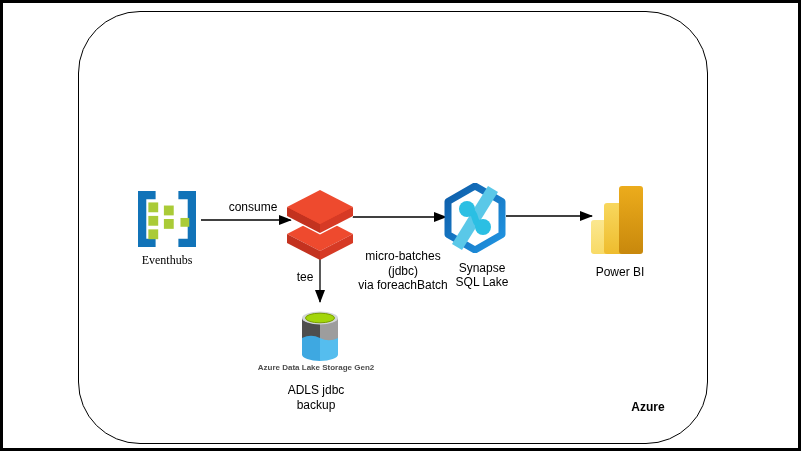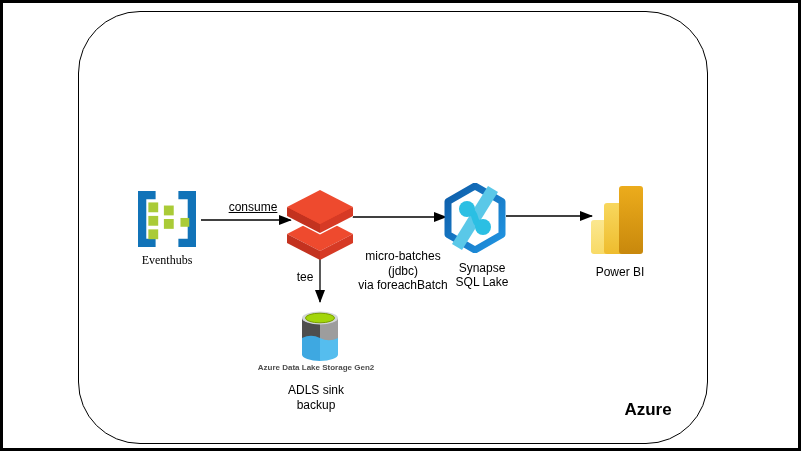--- a/index.html
+++ b/index.html
@@ -17,21 +17,21 @@
   .label{
     position:absolute;transform:translateX(-50%);text-align:center;
     font-size:12px;line-height:13.5px;white-space:nowrap;
   }
   .edge-label{position:absolute;transform:translateX(-50%);text-align:center;
     font-size:12px;line-height:14.5px;white-space:nowrap;}
   .small-caption{
     position:absolute;transform:translateX(-50%);text-align:left;
     font-size:8px;font-weight:700;color:#4d4d4d;white-space:nowrap;letter-spacing:0;
   }
-  .region-label{position:absolute;transform:translateX(-50%);font-size:17px;font-weight:700;}
+  .region-label{position:absolute;transform:translateX(-50%);font-size:12px;font-weight:700;}
   svg{display:block;}
 </style>
 </head>
 <body>
 
 <div class="canvas">
 
   <div class="region"></div>
 
   <svg class="edges" width="801" height="451" viewBox="0 0 801 451">
@@ -127,25 +127,25 @@
       <rect x="2" y="8" width="18" height="24" fill="#4e4e4e"></rect>
       <rect x="20" y="8" width="18" height="24" fill="#9d9d9d"></rect>
       <path d="M2,28 Q11,23.5 20,28 L20,51 A18,6.5 0 0 1 2,44.5 Z" fill="#3ea8e1"></path>
       <path d="M20,28 Q29,32.5 38,28 L38,44.5 A18,6.5 0 0 1 20,51 Z" fill="#55bdee"></path>
       <ellipse cx="20" cy="8" rx="18" ry="6.5" fill="#d2d6d9"></ellipse>
       <ellipse cx="20" cy="8" rx="14.5" ry="4.8" fill="#a3d60b" stroke="#7a9e00" stroke-width="1"></ellipse>
     </svg>
   </div>
   <div class="small-caption" style="left:313px;top:360px;">Azure Data Lake Storage Gen2</div>
   <div class="label" style="left:313px;top:380px;line-height:14.5px;">
-    <div>ADLS sink</div>
+    <div>ADLS jdbc</div>
     <div>backup</div>
   </div>
 
-  <div class="edge-label" style="left:250px;top:197px;text-decoration:underline;">consume</div>
+  <div class="edge-label" style="left:250px;top:197px;">consume</div>
   <div class="edge-label" style="left:400px;top:216px;margin-top:30px;">
     <div>micro-batches</div>
     <div>(jdbc)</div>
     <div>via foreachBatch</div>
   </div>
   <div class="edge-label" style="left:302px;top:267px;">tee</div>
 
   <div class="region-label" style="left:645px;top:397px;">Azure</div>
 
 </div>

